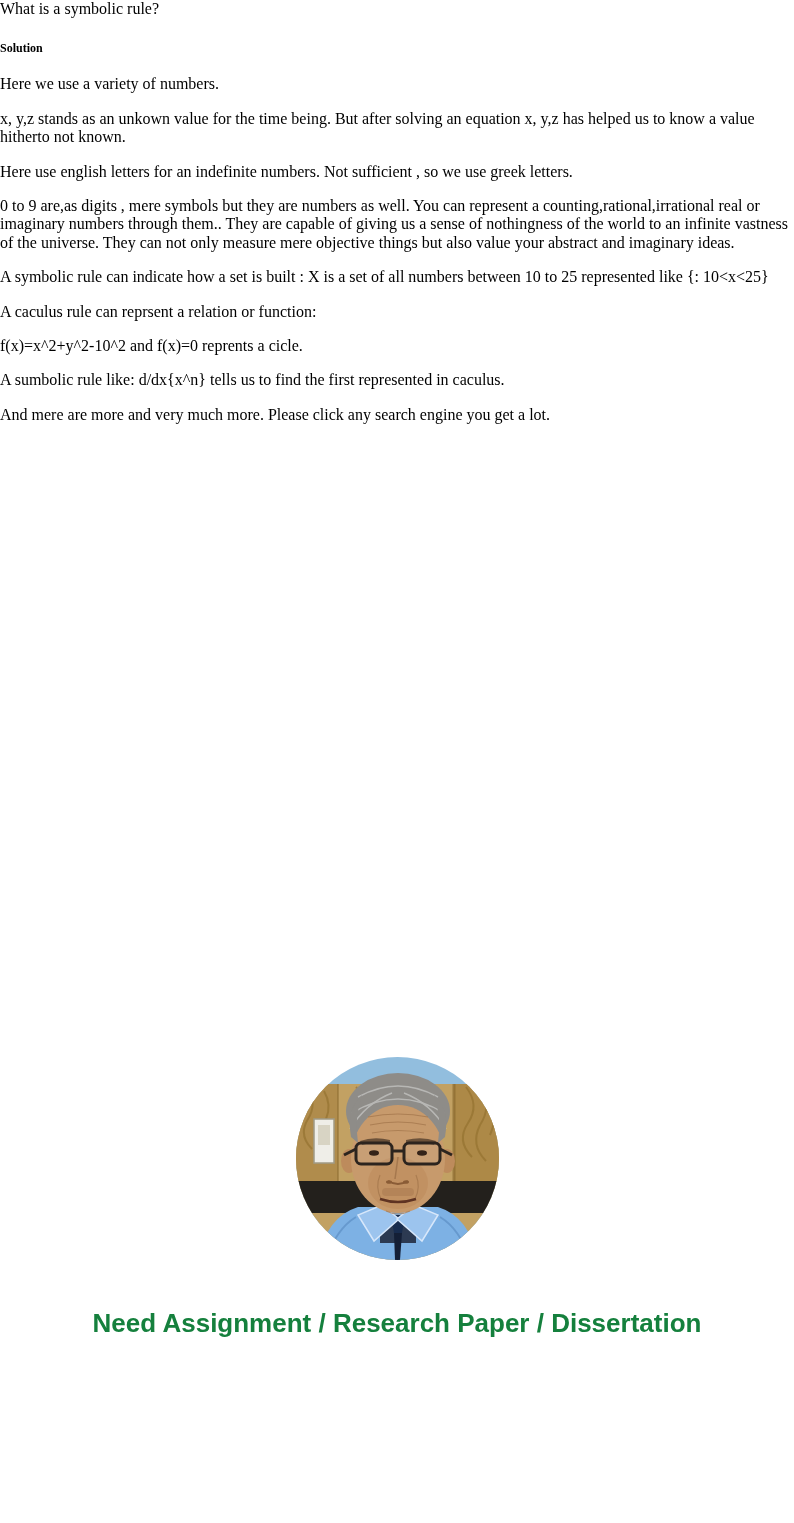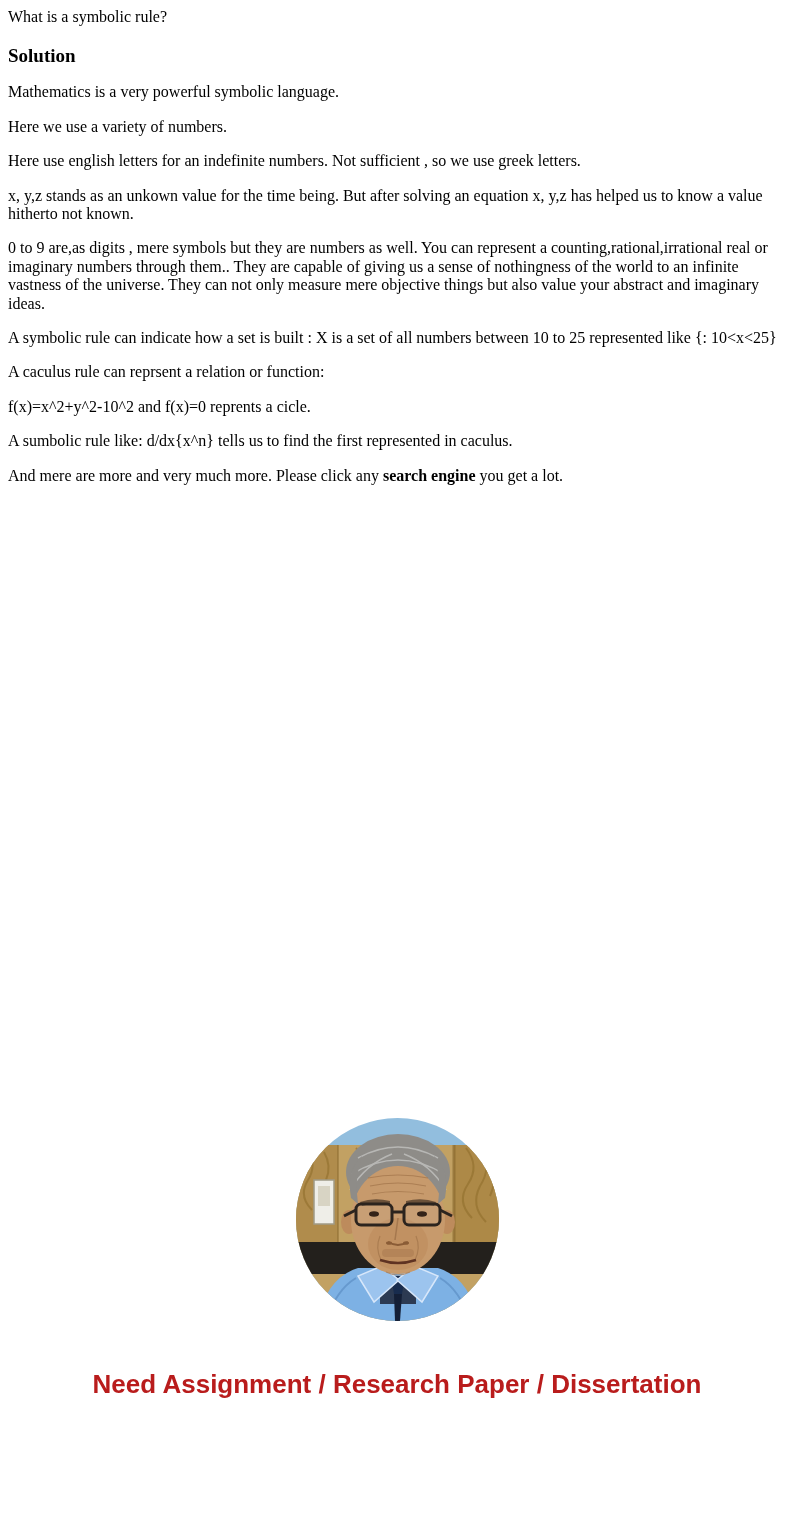--- a/index.html
+++ b/index.html
@@ -11,76 +11,74 @@
     width: 794px;
     height: 1523px;
     overflow: hidden;
     font-family: "Liberation Serif", serif;
     color: #000000;
   }
   .page {
     box-sizing: border-box;
     width: 794px;
     height: 1523px;
-    padding: 8px;
     background: #ffffff;
   }
   .article p {
     margin: 16px 0 0 0;
     font-size: 16px;
     line-height: 18.4px;
   }
   .article p.first {
     margin-top: 0;
   }
   .solution-heading {
     margin: 19px 0 0 0;
-    font-size: 19px;
+    font-size: 12px;
     line-height: 22px;
     font-weight: bold;
   }
   .closing-bold {
-    font-weight: bold;
+    font-weight: normal;
   }
   .blank-space {
     height: 633px;
   }
   .avatar-wrap {
     width: 203px;
     height: 203px;
     margin: 0 auto;
   }
   .avatar-wrap svg {
     display: block;
   }
   .footer {
     margin-top: 48px;
     text-align: center;
     font-family: "Liberation Sans", sans-serif;
     font-weight: bold;
     font-size: 26px;
     line-height: 30px;
-    color: #b91c1c;
+    color: #15803d;
   }
   .footer div {
     white-space: nowrap;
   }
 </style>
 </head>
 <body>
 
 <div class="page">
 
   <div class="article">
     <p class="first">What is a symbolic rule?</p>
     <h3 class="solution-heading">Solution</h3>
-    <p>Mathematics is a very powerful symbolic language.</p>
     <p>Here we use a variety of numbers.</p>
+    <p>x, y,z stands as an unkown value for the time being. But after solving an equation x, y,z has helped us to know a value hitherto not known.</p>
     <p>Here use english letters for an indefinite numbers. Not sufficient , so we use greek letters.</p>
-    <p>x, y,z stands as an unkown value for the time being. But after solving an equation x, y,z has helped us to know a value hitherto not known.</p>
     <p>0 to 9 are,as digits , mere symbols but they are numbers as well. You can represent a counting,rational,irrational real or imaginary numbers through them.. They are capable of giving us a sense of nothingness of the world to an infinite vastness of the universe. They can not only measure mere objective things but also value your abstract and imaginary ideas.</p>
     <p>A symbolic rule can indicate how a set is built : X is a set of all numbers between 10 to 25 represented like {: 10&lt;x&lt;25}</p>
     <p>A caculus rule can reprsent a relation or function:</p>
     <p>f(x)=x^2+y^2-10^2 and f(x)=0 reprents a cicle.</p>
     <p>A sumbolic rule like: d/dx{x^n} tells us to find the first represented in caculus.</p>
     <p><span>And mere are more and very much more. Please click any </span><span class="closing-bold">search engine</span><span> you get a lot.</span></p>
   </div>
 
   <div class="blank-space"></div>
 

